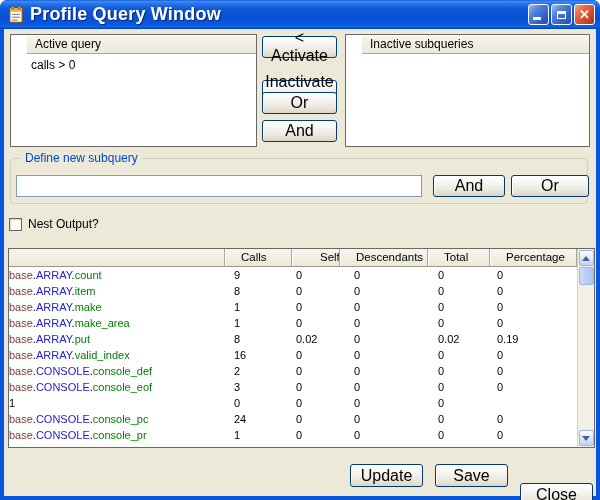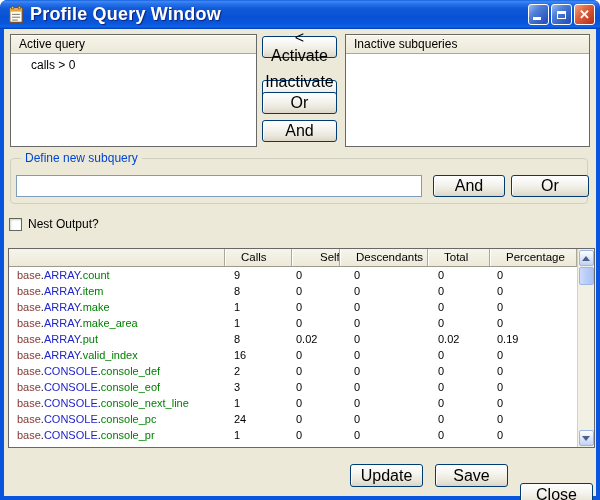--- a/index.html
+++ b/index.html
@@ -36,21 +36,21 @@
   .client{
     position:absolute;top:29px;left:4px;right:4px;bottom:4px;
     background:#ECE9D8;
   }
 
   
   .list-panel{position:absolute;background:#fff;border:1px solid #686868;}
   .panel-hdr{
     height:19px;background:linear-gradient(180deg,#F7F5EB,#ECE9D8);
     border-bottom:1px solid #ACA899;box-shadow:inset 0 1px 0 #fff;
-    font-size:12px;line-height:18px;padding-left:8px;color:#000;
+    font-size:12px;line-height:18px;padding-left:8px;color:#000;margin-left:16px;
   }
   .panel-body{position:absolute;top:20px;left:0;right:0;bottom:0;background:#fff;}
   .panel-item{font-size:12px;padding:3px 20px;color:#000;}
 
   #active-panel{left:6px;top:5px;width:247px;height:113px;}
   #inactive-panel{left:341px;top:5px;width:245px;height:113px;}
 
   
   .xp-btn{
     position:absolute;display:flex;align-items:center;justify-content:center;
@@ -107,21 +107,21 @@
   .th:first-child{border-left:none;box-shadow:none;padding-left:9px;margin-top:28px;}
   .th:nth-child(1){width:215px;}
   .th:nth-child(2){width:67px;}
   .th:nth-child(3){width:48px;padding-left:28px;}
   .th:nth-child(4){width:88px;}
   .th:nth-child(5){width:62px;}
   .th:nth-child(6){width:88px;border-right:1px solid #ACA899;}
   .tbody{flex:1;background:#fff;overflow:hidden;}
   .tr{display:flex;height:16px;line-height:16px;}
   .td{font-size:11px;white-space:nowrap;overflow:hidden;}
-  .td:nth-child(1){width:215px;padding-left:8px;}
+  .td:nth-child(1){width:215px;padding-left:0;}
   .td:nth-child(2){width:67px;padding-left:10px;}
   .td:nth-child(3){width:48px;padding-left:5px;}
   .td:nth-child(4){width:88px;padding-left:15px;}
   .td:nth-child(5){width:62px;padding-left:11px;}
   .td:nth-child(6){width:88px;padding-left:8px;}
   .c-cluster{color:#803A32;}
   .c-class{color:#2222CC;}
   .c-feature{color:#008000;}
   .c-dot{color:#000;}
 
@@ -279,21 +279,20 @@
             </div>
             <div class="tr">
               <div class="td"><span class="c-cluster">base</span><span class="c-dot">.</span><span class="c-class">CONSOLE</span><span class="c-dot">.</span><span class="c-feature">console_eof</span></div>
               <div class="td">3</div>
               <div class="td">0</div>
               <div class="td">0</div>
               <div class="td">0</div>
               <div class="td">0</div>
             </div>
             <div class="tr">
-              <div class="td"><span class="c-cluster">base</span><span class="c-dot">.</span><span class="c-class">CONSOLE</span><span class="c-dot">.</span><span class="c-feature">console_next_line</span></div>
               <div class="td">1</div>
               <div class="td">0</div>
               <div class="td">0</div>
               <div class="td">0</div>
               <div class="td">0</div>
             </div>
             <div class="tr">
               <div class="td"><span class="c-cluster">base</span><span class="c-dot">.</span><span class="c-class">CONSOLE</span><span class="c-dot">.</span><span class="c-feature">console_pc</span></div>
               <div class="td">24</div>
               <div class="td">0</div>

